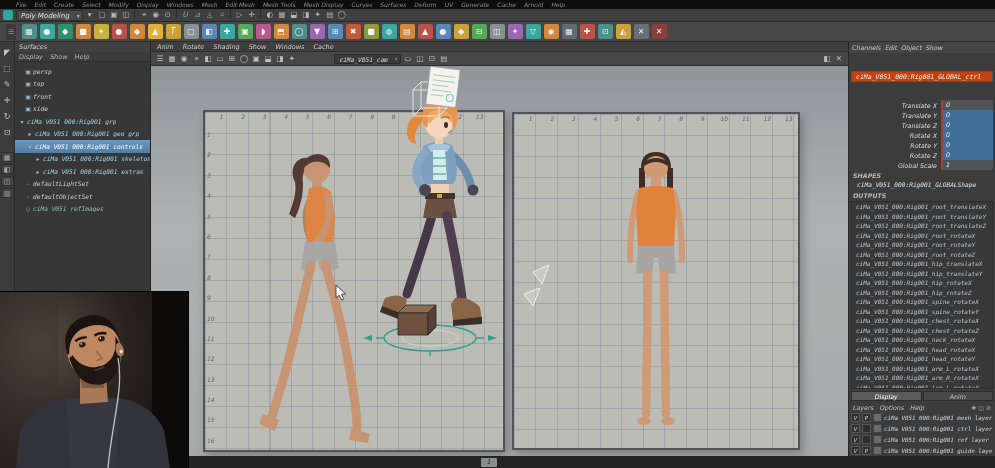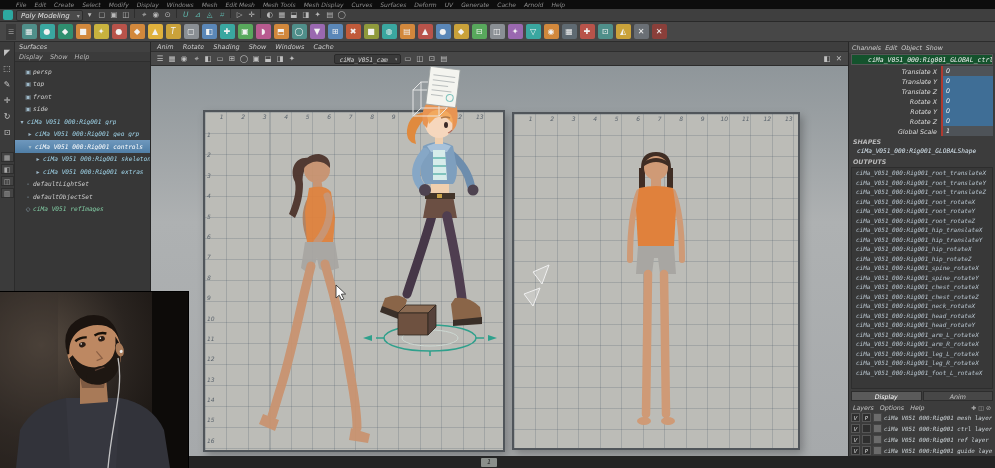--- a/index.html
+++ b/index.html
@@ -74,21 +74,21 @@
 
   
   .bottombar{left:151px;top:456px;width:844px;height:12px;background:#242424;display:flex;align-items:center;}
   .bb-logo{font-size:8px;color:#d2883c;margin-left:28px;}
   .bb-hud{margin-left:296px;width:16px;height:9px;background:#8b8f8b;color:#222;font-size:6.5px;text-align:center;line-height:9px;border-radius:1px;}
 
   
   .rightpanel{left:848px;top:42px;width:147px;height:414px;background:#3c3c3c;border-left:1px solid #282828;display:flex;flex-direction:column;overflow:hidden;}
   .cb-menus{height:11px;display:flex;gap:4px;padding:0 3px;background:#444;align-items:center;}
   .cb-menus .mi{font-size:6.3px;color:#cccccc;}
-  .cb-node{height:11px;font-size:6.5px;color:#efefef;padding:1px 16px;background:#14532d;border:1px solid #565656;margin:1px 2px;white-space:nowrap;overflow:hidden;font-family:"DejaVu Sans Mono",monospace;}
+  .cb-node{height:11px;font-size:6.5px;color:#efefef;padding:1px 4px;background:#c2410c;border:1px solid #565656;margin:18px 2px;white-space:nowrap;overflow:hidden;font-family:"DejaVu Sans Mono",monospace;}
   .cb-row{display:flex;height:10px;align-items:center;padding-right:2px;}
   .cb-name{flex:1;text-align:right;font-size:6.3px;color:#dddddd;padding-right:4px;white-space:nowrap;}
   .cb-val{width:52px;font-size:6.3px;color:#eee;background:#4e5358;border-left:2px solid #b03a30;padding-left:3px;height:10px;line-height:10px;flex:none;}
   .cb-val.hl{background:var(--highlight_value,#3f6e96);}
   .cb-section{font-size:6.3px;color:#b9b9b9;font-weight:bold;padding:2px 4px 1px;}
   .cb-shape{font-size:6.2px;color:#d8e6f0;padding:0 8px;height:10px;line-height:10px;white-space:nowrap;overflow:hidden;font-family:"DejaVu Sans Mono",monospace;}
   .cb-outputs{flex:1;overflow:hidden;background:#383838;margin:1px 2px;border:1px solid #2d2d2d;}
   .out-row{font-size:6px;color:#b9c6d0;height:9.5px;line-height:9.5px;padding-left:4px;white-space:nowrap;overflow:hidden;font-family:"DejaVu Sans Mono",monospace;}
   .le-tabs{display:flex;height:12px;gap:1px;padding:1px 2px;}
   .le-tab{flex:1;text-align:center;font-size:6.3px;color:#c8c8c8;background:#474747;border:1px solid #2d2d2d;line-height:9px;}

